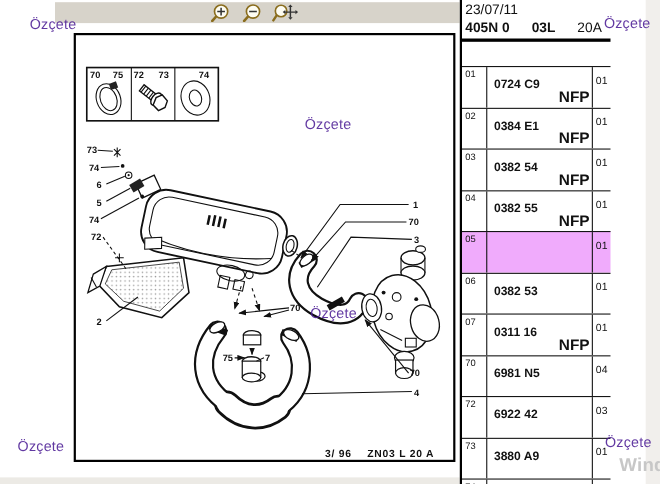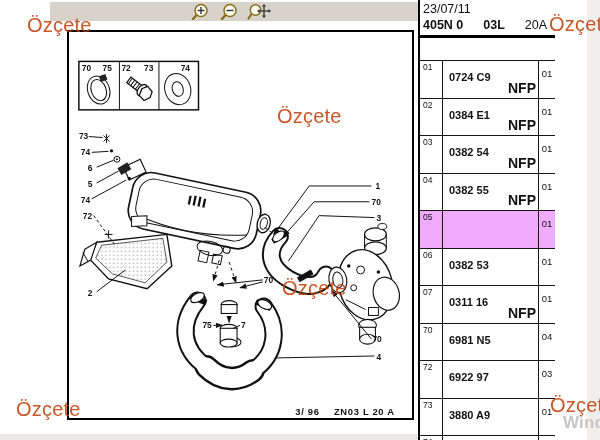--- a/index.html
+++ b/index.html
@@ -11,21 +11,21 @@
   .left-panel{position:absolute;left:0;top:0;width:418px;height:440px;background:#fff;}
   .toolbar{position:absolute;left:50px;top:2px;width:368px;height:19px;background:#d7d3ca;}
   .tool{position:absolute;top:1px;width:24px;height:17px;cursor:pointer;}
   .tool.t1{left:141px}.tool.t2{left:170px}.tool.t3{left:197px}
   .diagram-box{position:absolute;left:67px;top:30px;width:347px;height:390px;
                border:2px solid #000;box-sizing:border-box;background:#fff;}
   .diagram-box svg{display:block;width:100%;height:100%;}
   .bottom-strip{position:absolute;left:0;top:434px;width:418px;height:6px;background:#eceae5;}
 
   
-  .wm{position:absolute;font-size:20px;color:#c2410c;opacity:.88;letter-spacing:.2px;z-index:5;}
+  .wm{position:absolute;font-size:13px;color:#4c1d95;opacity:.88;letter-spacing:.2px;z-index:5;}
   .wm-tl{left:27px;top:14px}
   .wm-bl{left:16px;top:398px}
   .wm-d1{left:277px;top:105px}
   .wm-d2{left:282px;top:277px}
   .wm-tr{left:549px;top:13px}
   .wm-br{left:550px;top:394px}
   .wm-wind{left:563px;top:413px;font-size:17px;color:#c7c7c7;opacity:1;font-weight:bold;}
 
   
   .right-panel{position:absolute;left:418px;top:0;width:182px;height:440px;
@@ -327,21 +327,21 @@
           <div class="trow">
             <div class="c-num">70</div>
             <div class="c-part">
               <span class="part-no">6981 N5</span>
             </div>
             <div class="c-qty">04</div>
           </div>
           <div class="trow">
             <div class="c-num">72</div>
             <div class="c-part">
-              <span class="part-no">6922 97</span>
+              <span class="part-no">6922 42</span>
             </div>
             <div class="c-qty">03</div>
           </div>
           <div class="trow">
             <div class="c-num">73</div>
             <div class="c-part">
               <span class="part-no">3880 A9</span>
             </div>
             <div class="c-qty">01</div>
           </div>

